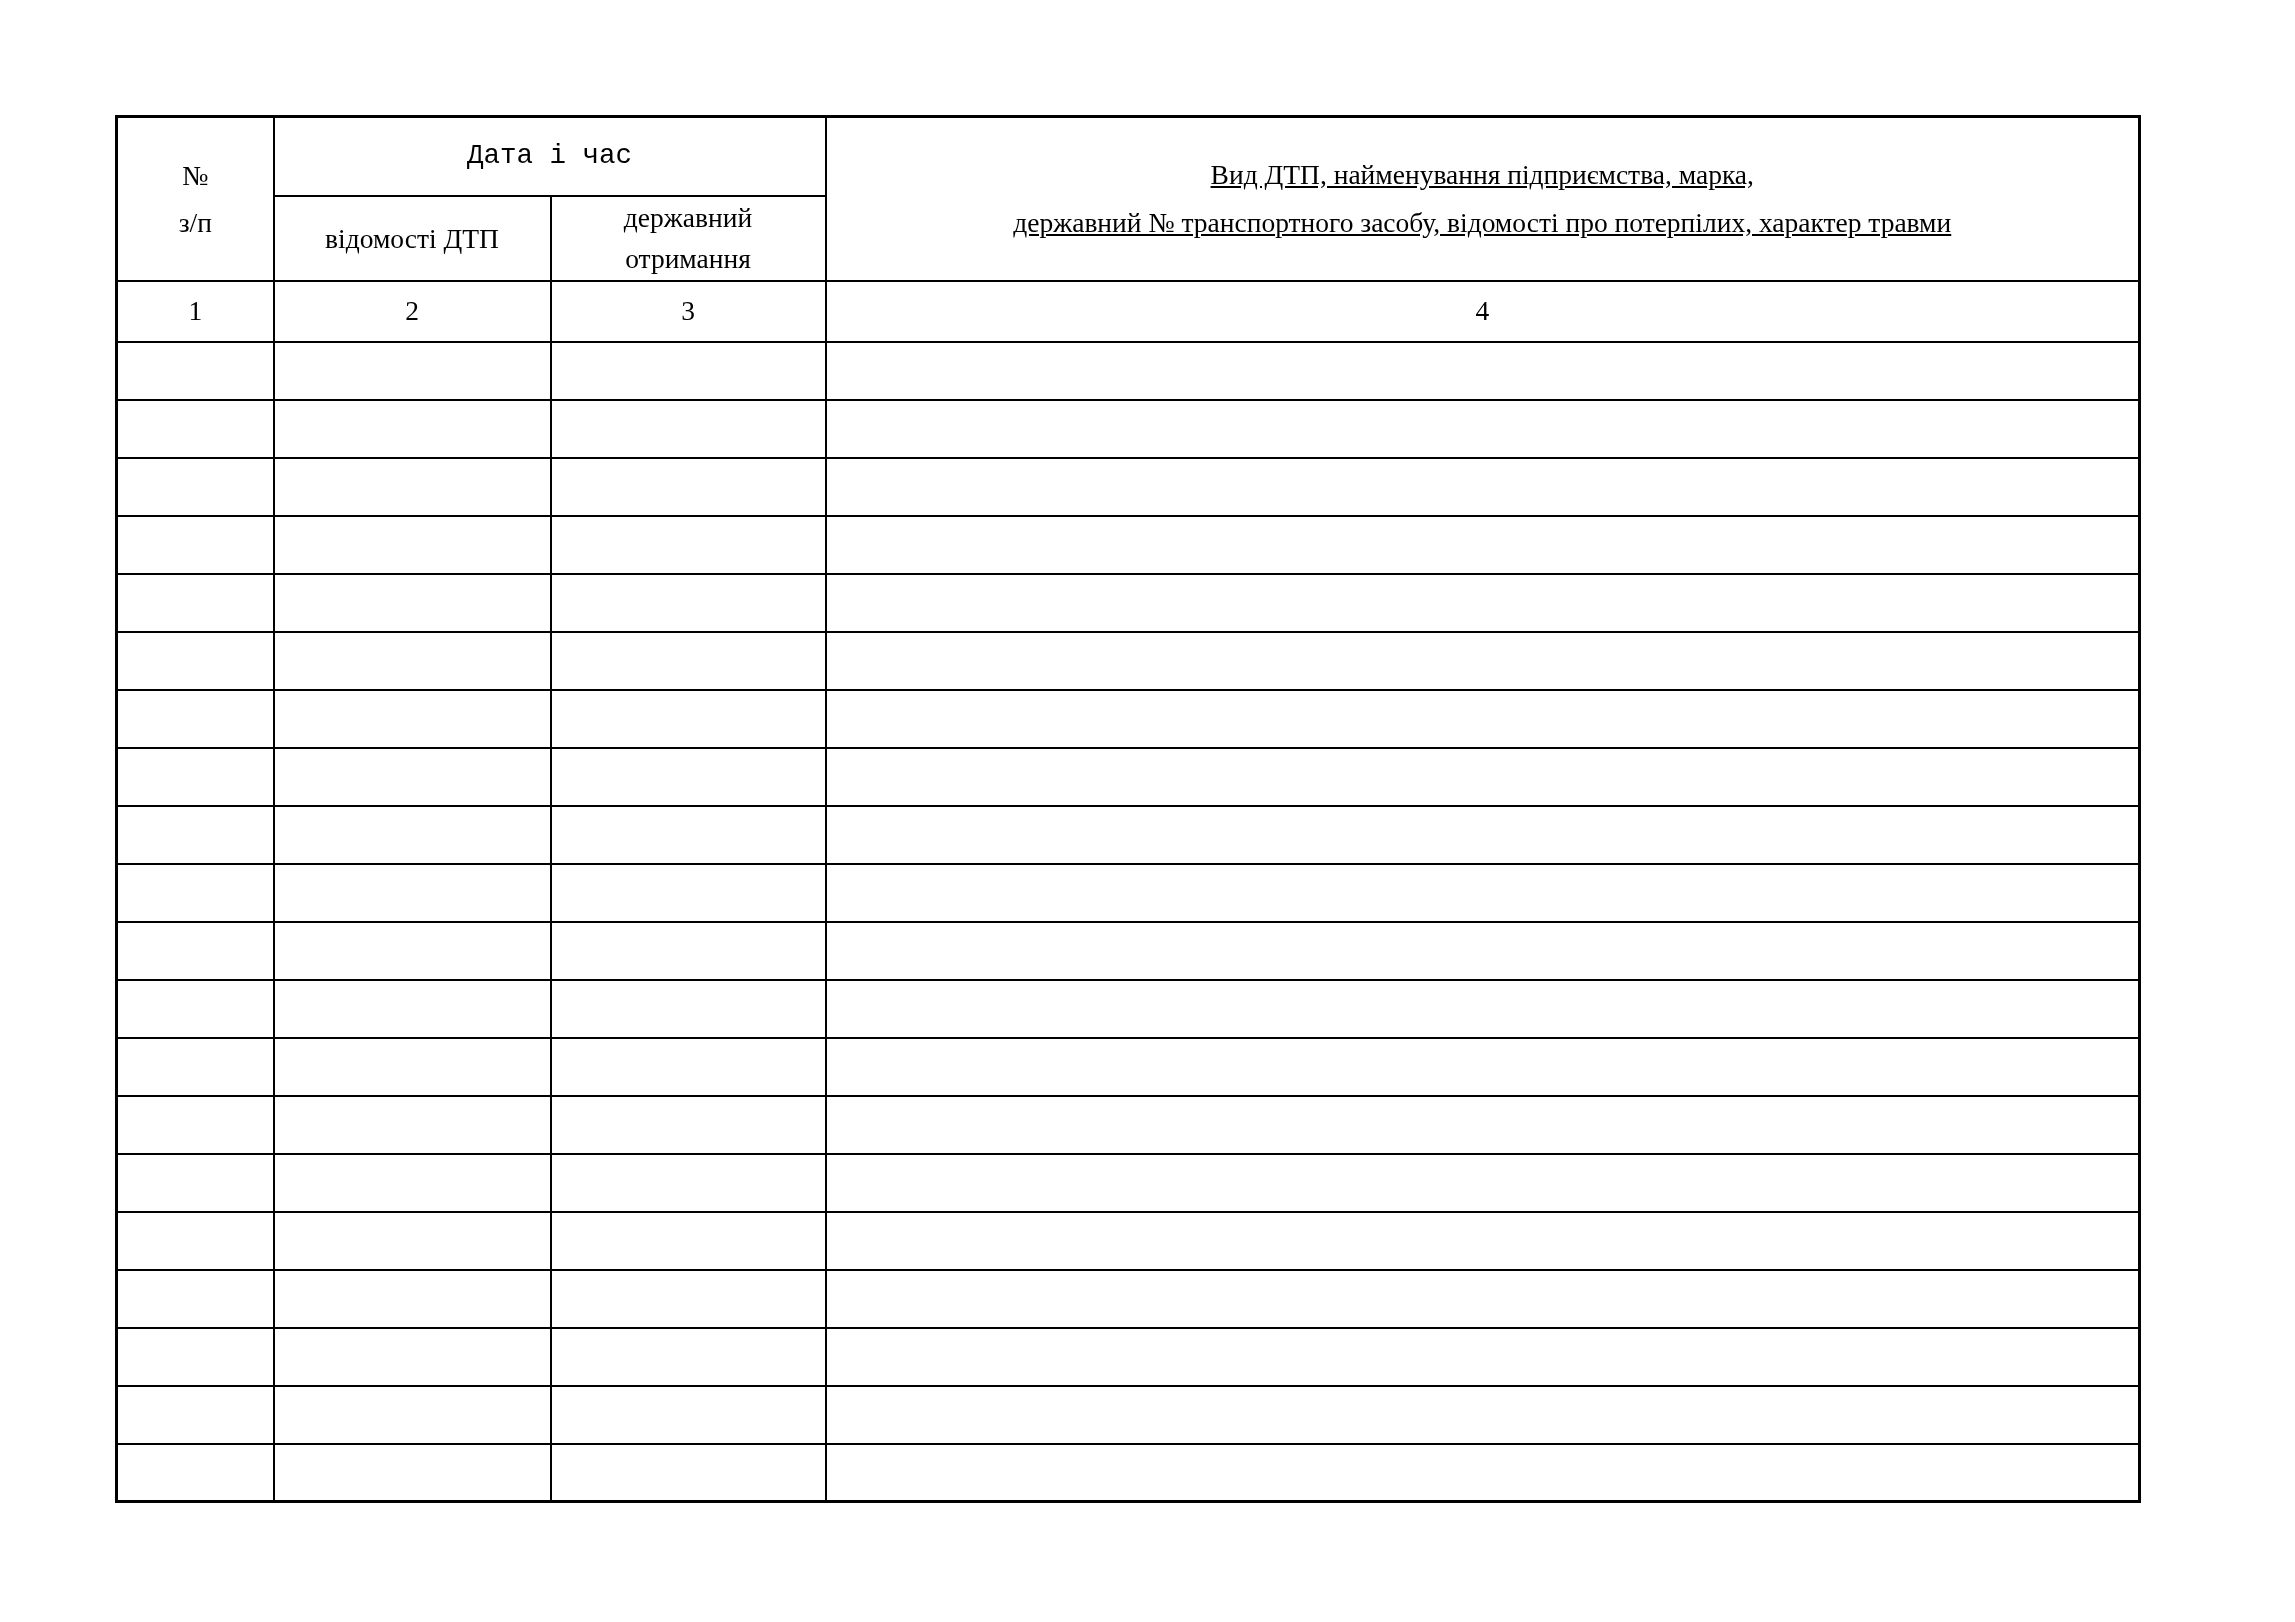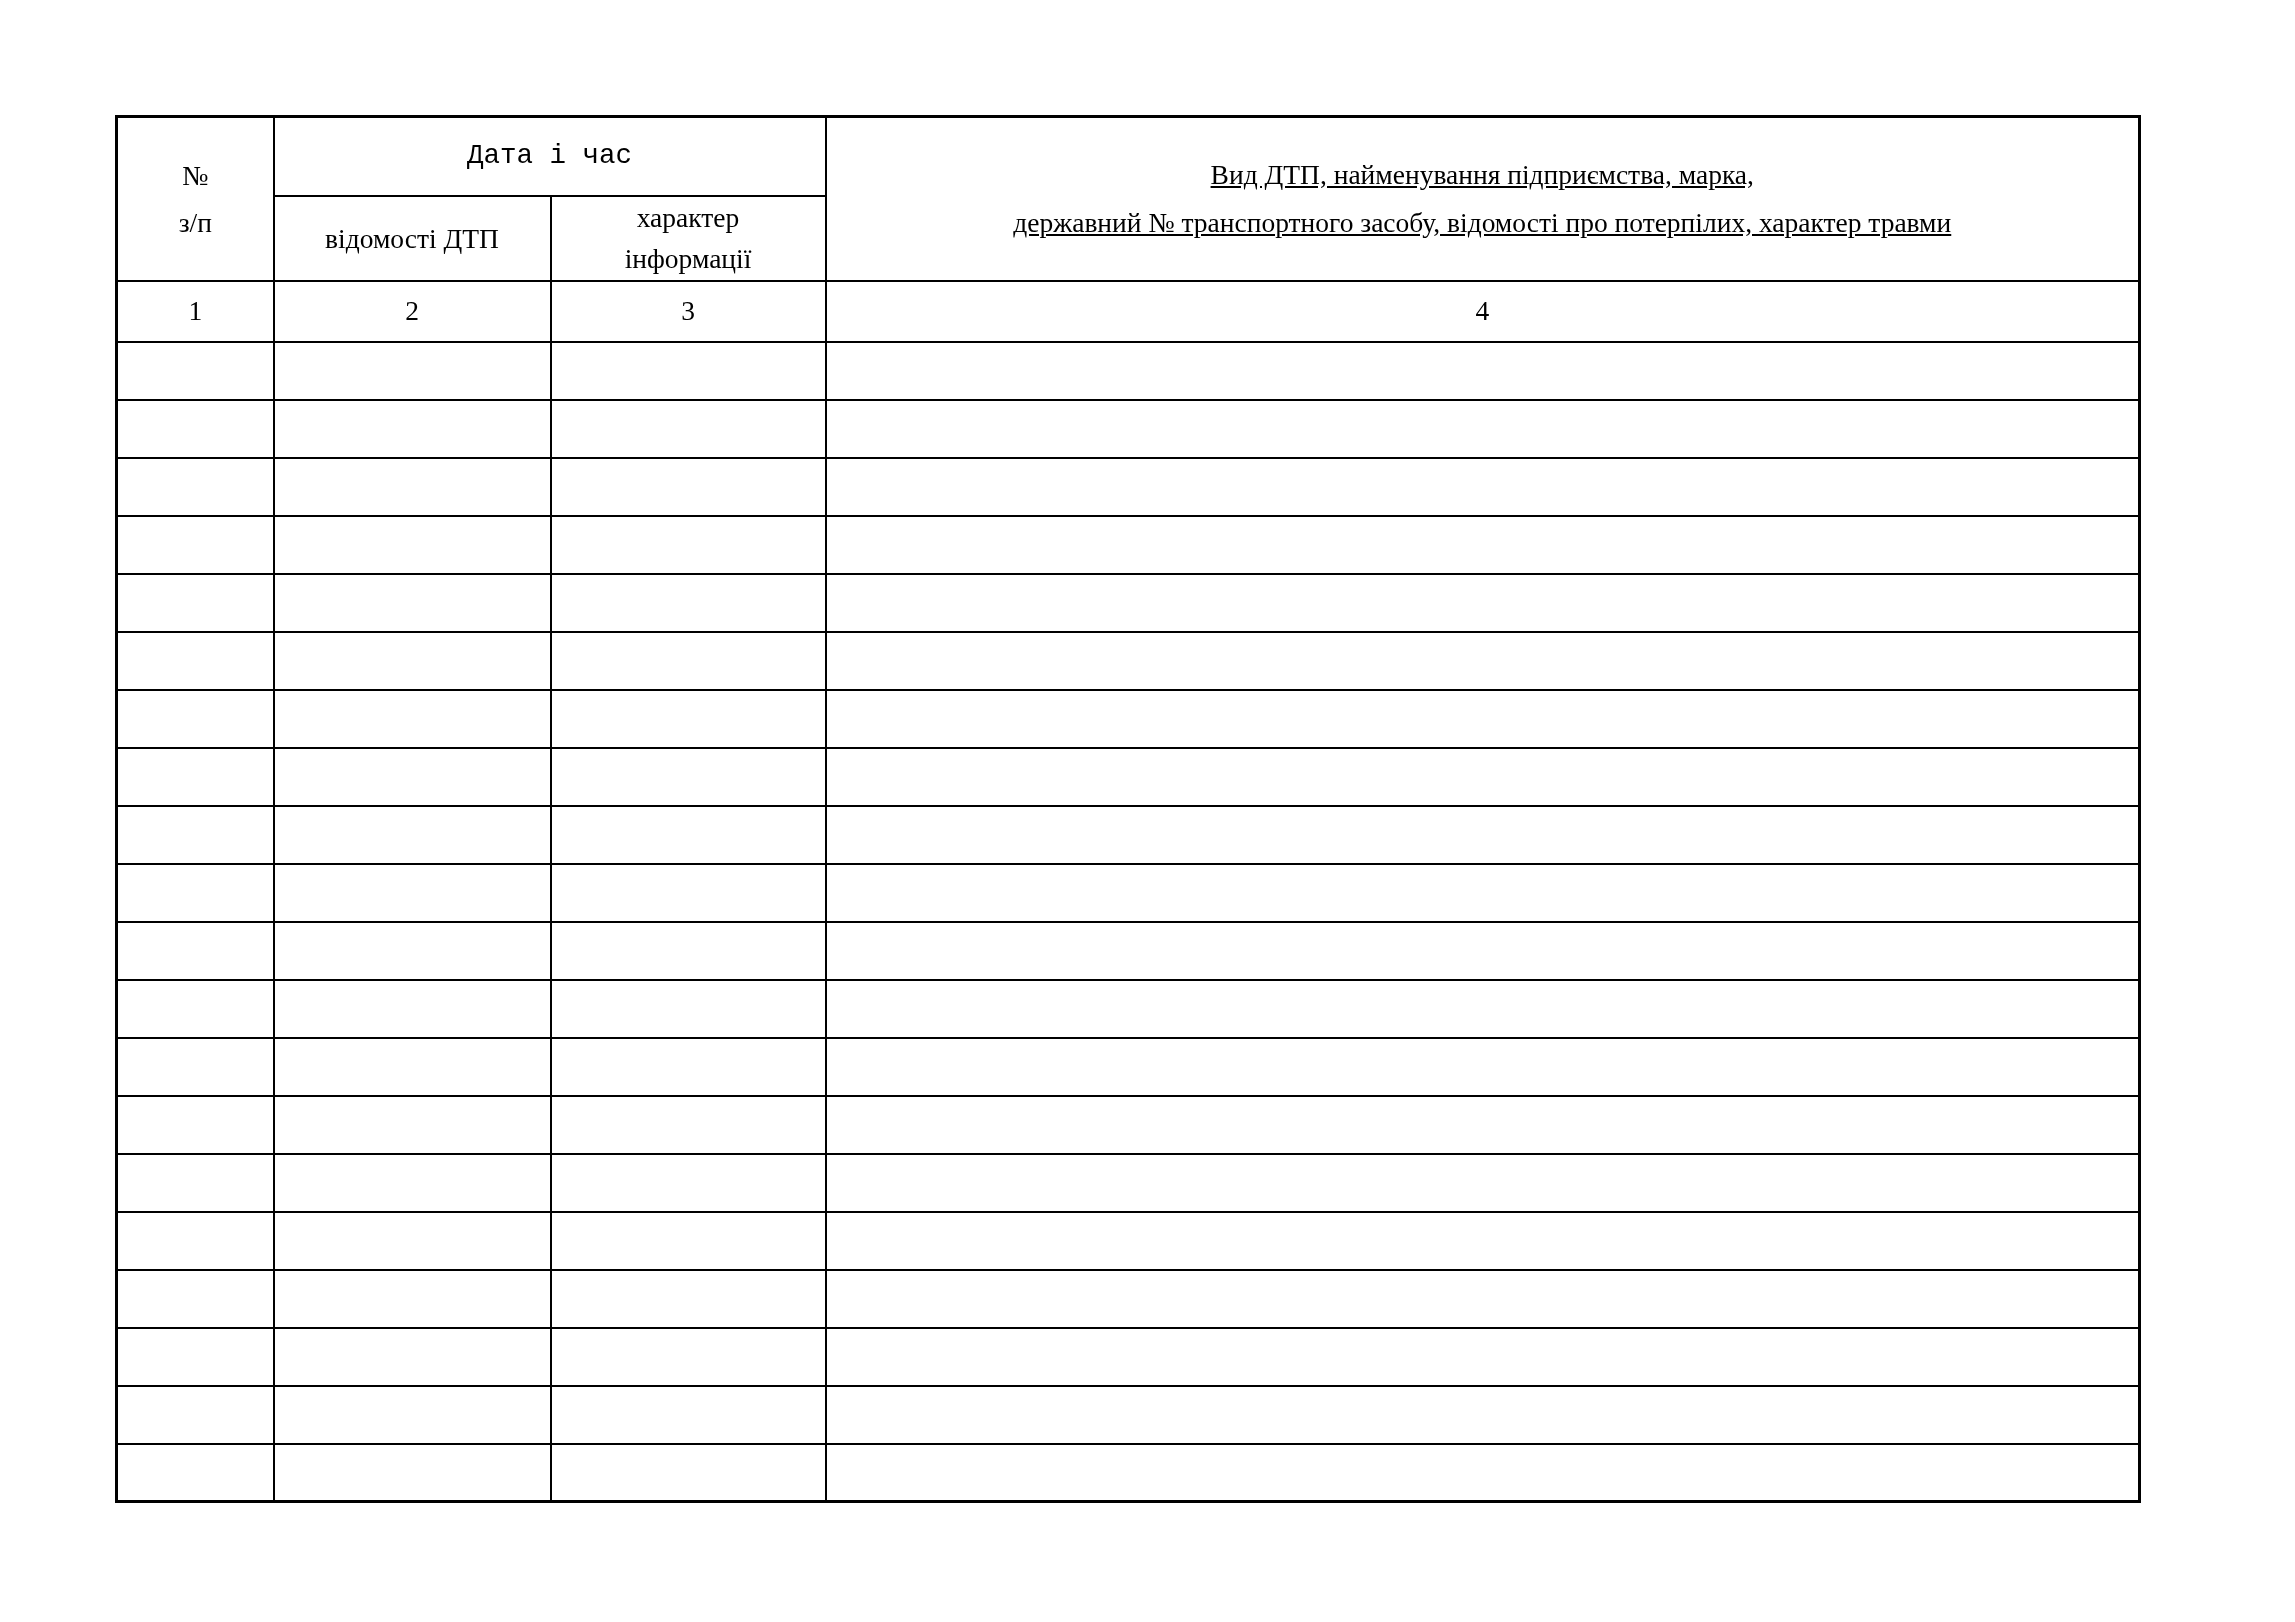--- a/index.html
+++ b/index.html
@@ -69,22 +69,22 @@
         </th>
         <th colspan="2" class="th-datetime">Дата і час</th>
         <th rowspan="2" class="th-desc">
           <div>Вид ДТП, найменування підприємства, марка,</div>
           <div>державний № транспортного засобу, відомості про потерпілих, характер травми</div>
         </th>
       </tr>
       <tr class="header-row-2">
         <th class="th-sub">відомості ДТП</th>
         <th class="th-sub">
-          <div>характер</div>
-          <div>інформації</div>
+          <div>державний</div>
+          <div>отримання</div>
         </th>
       </tr>
       <tr class="number-row">
         <td>1</td>
         <td>2</td>
         <td>3</td>
         <td>4</td>
       </tr>
     <tr class="data-row">
           <td></td>

